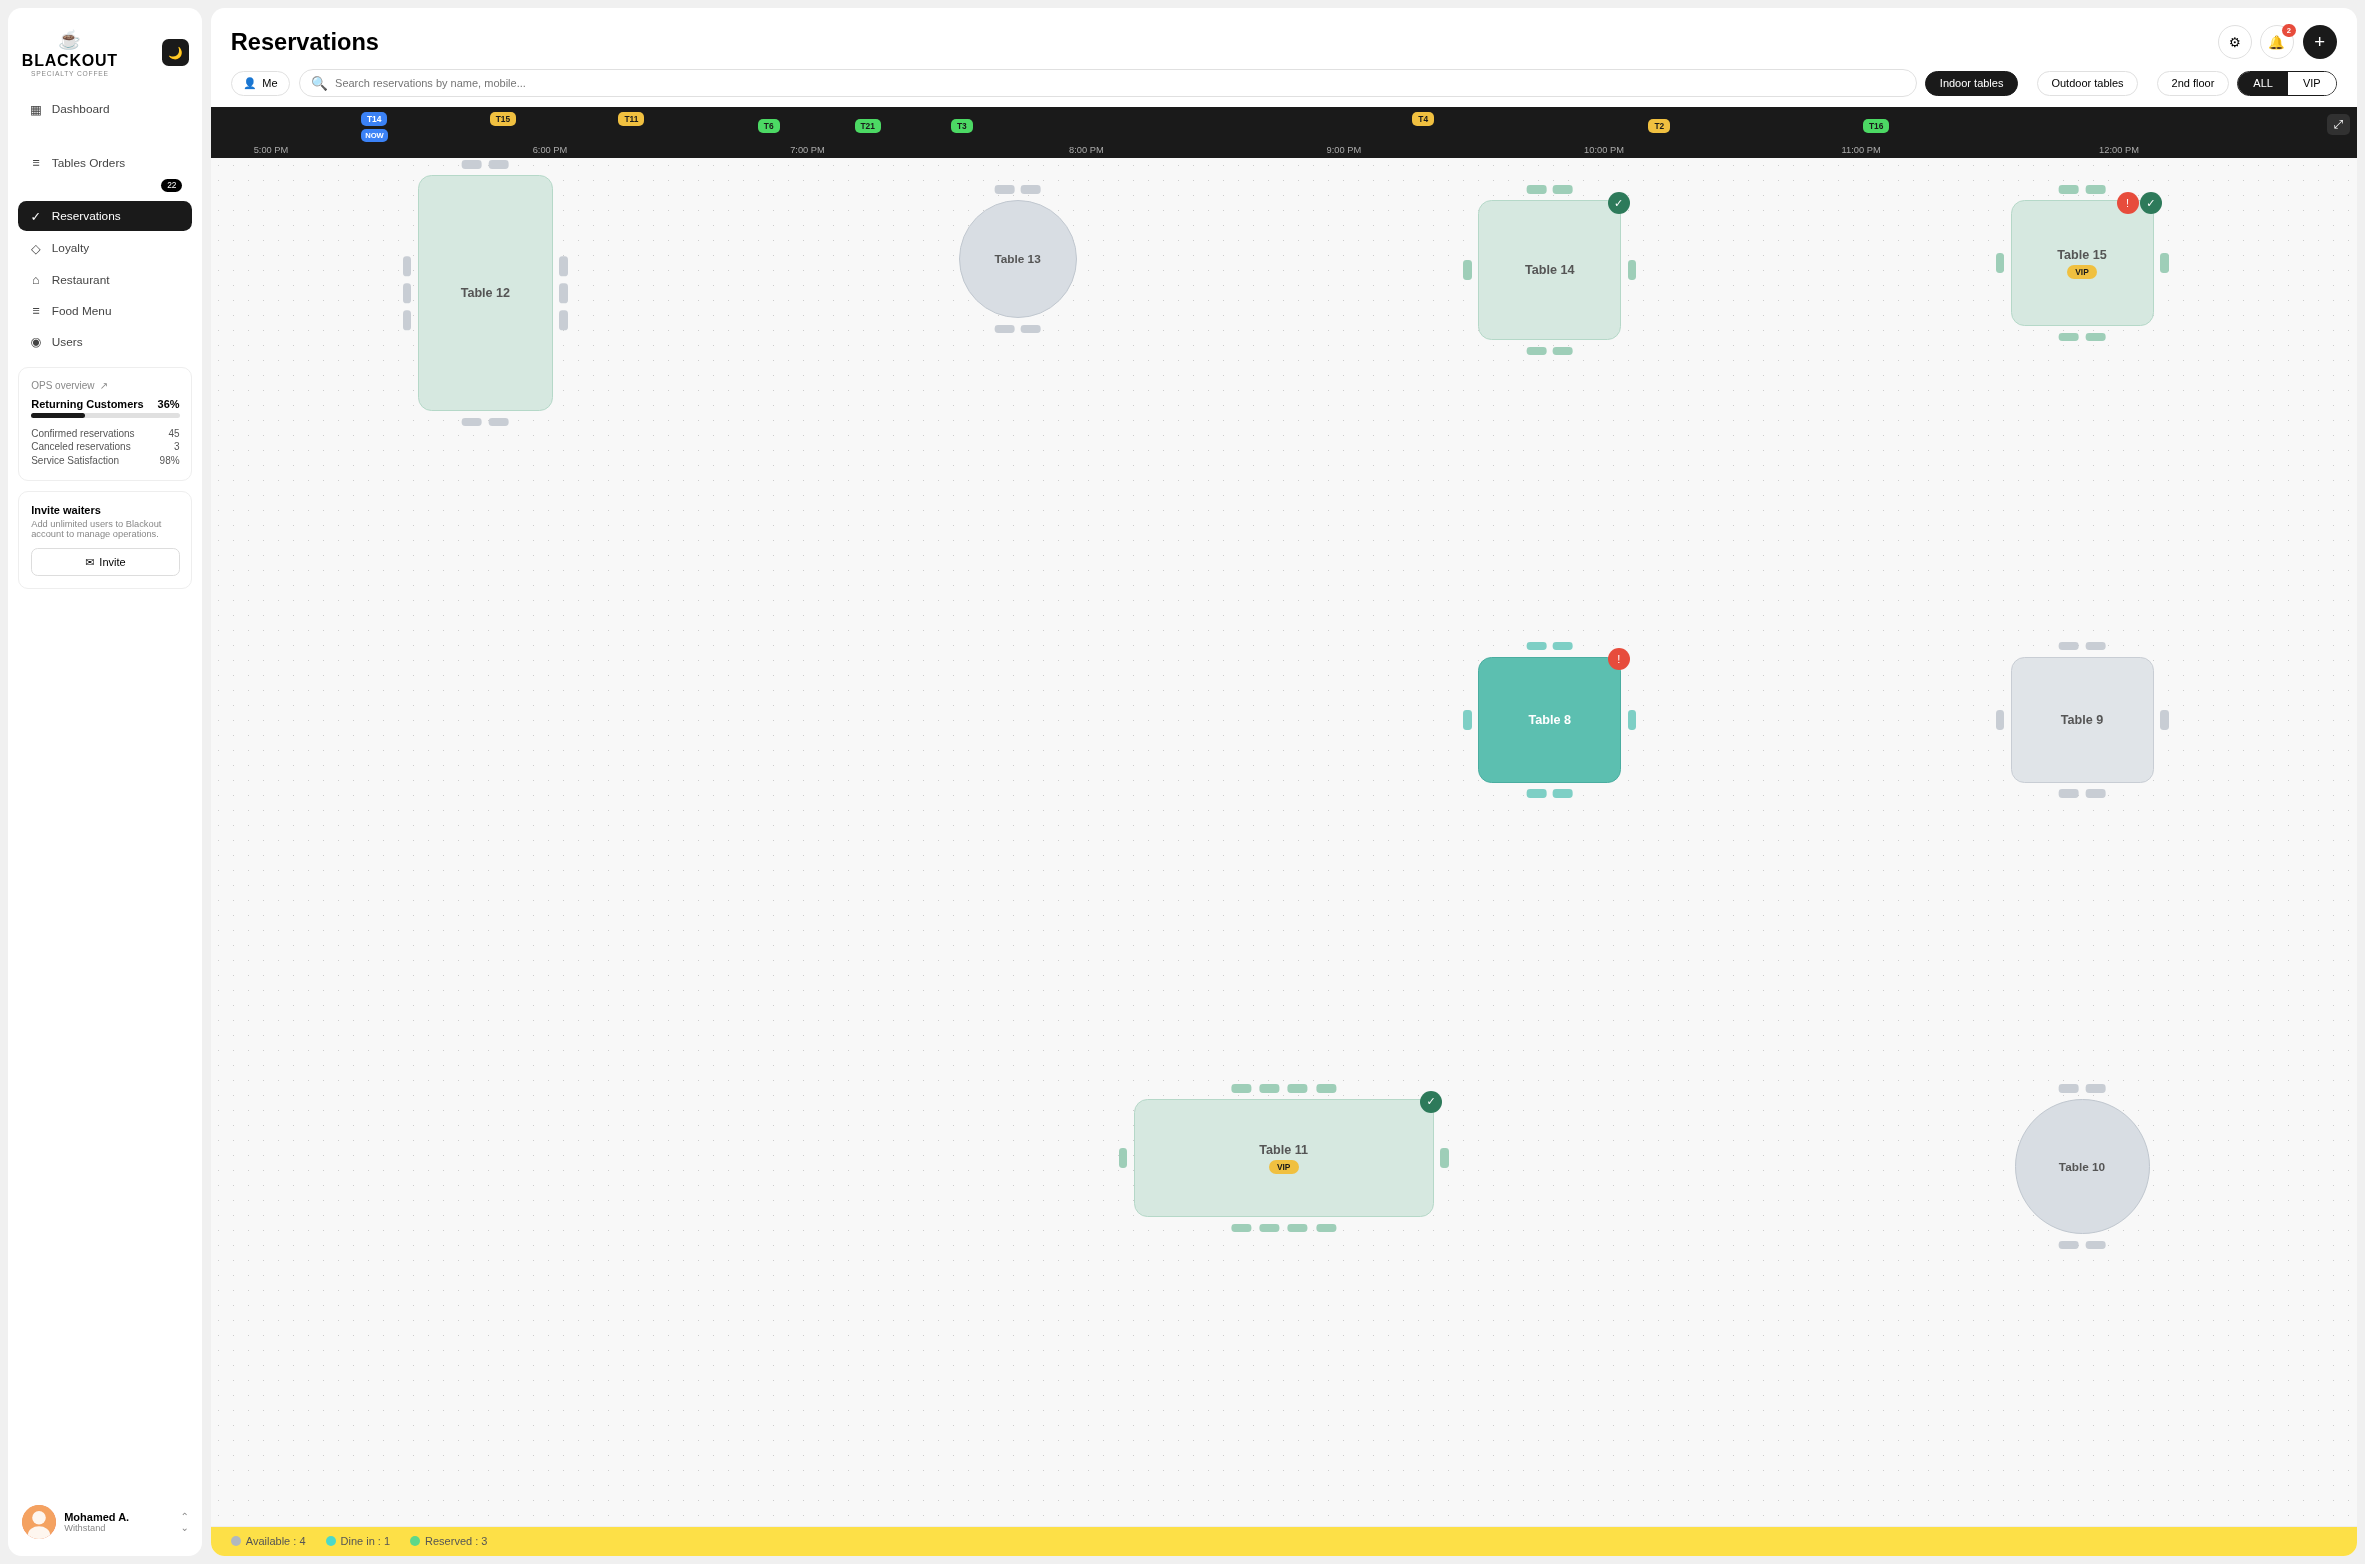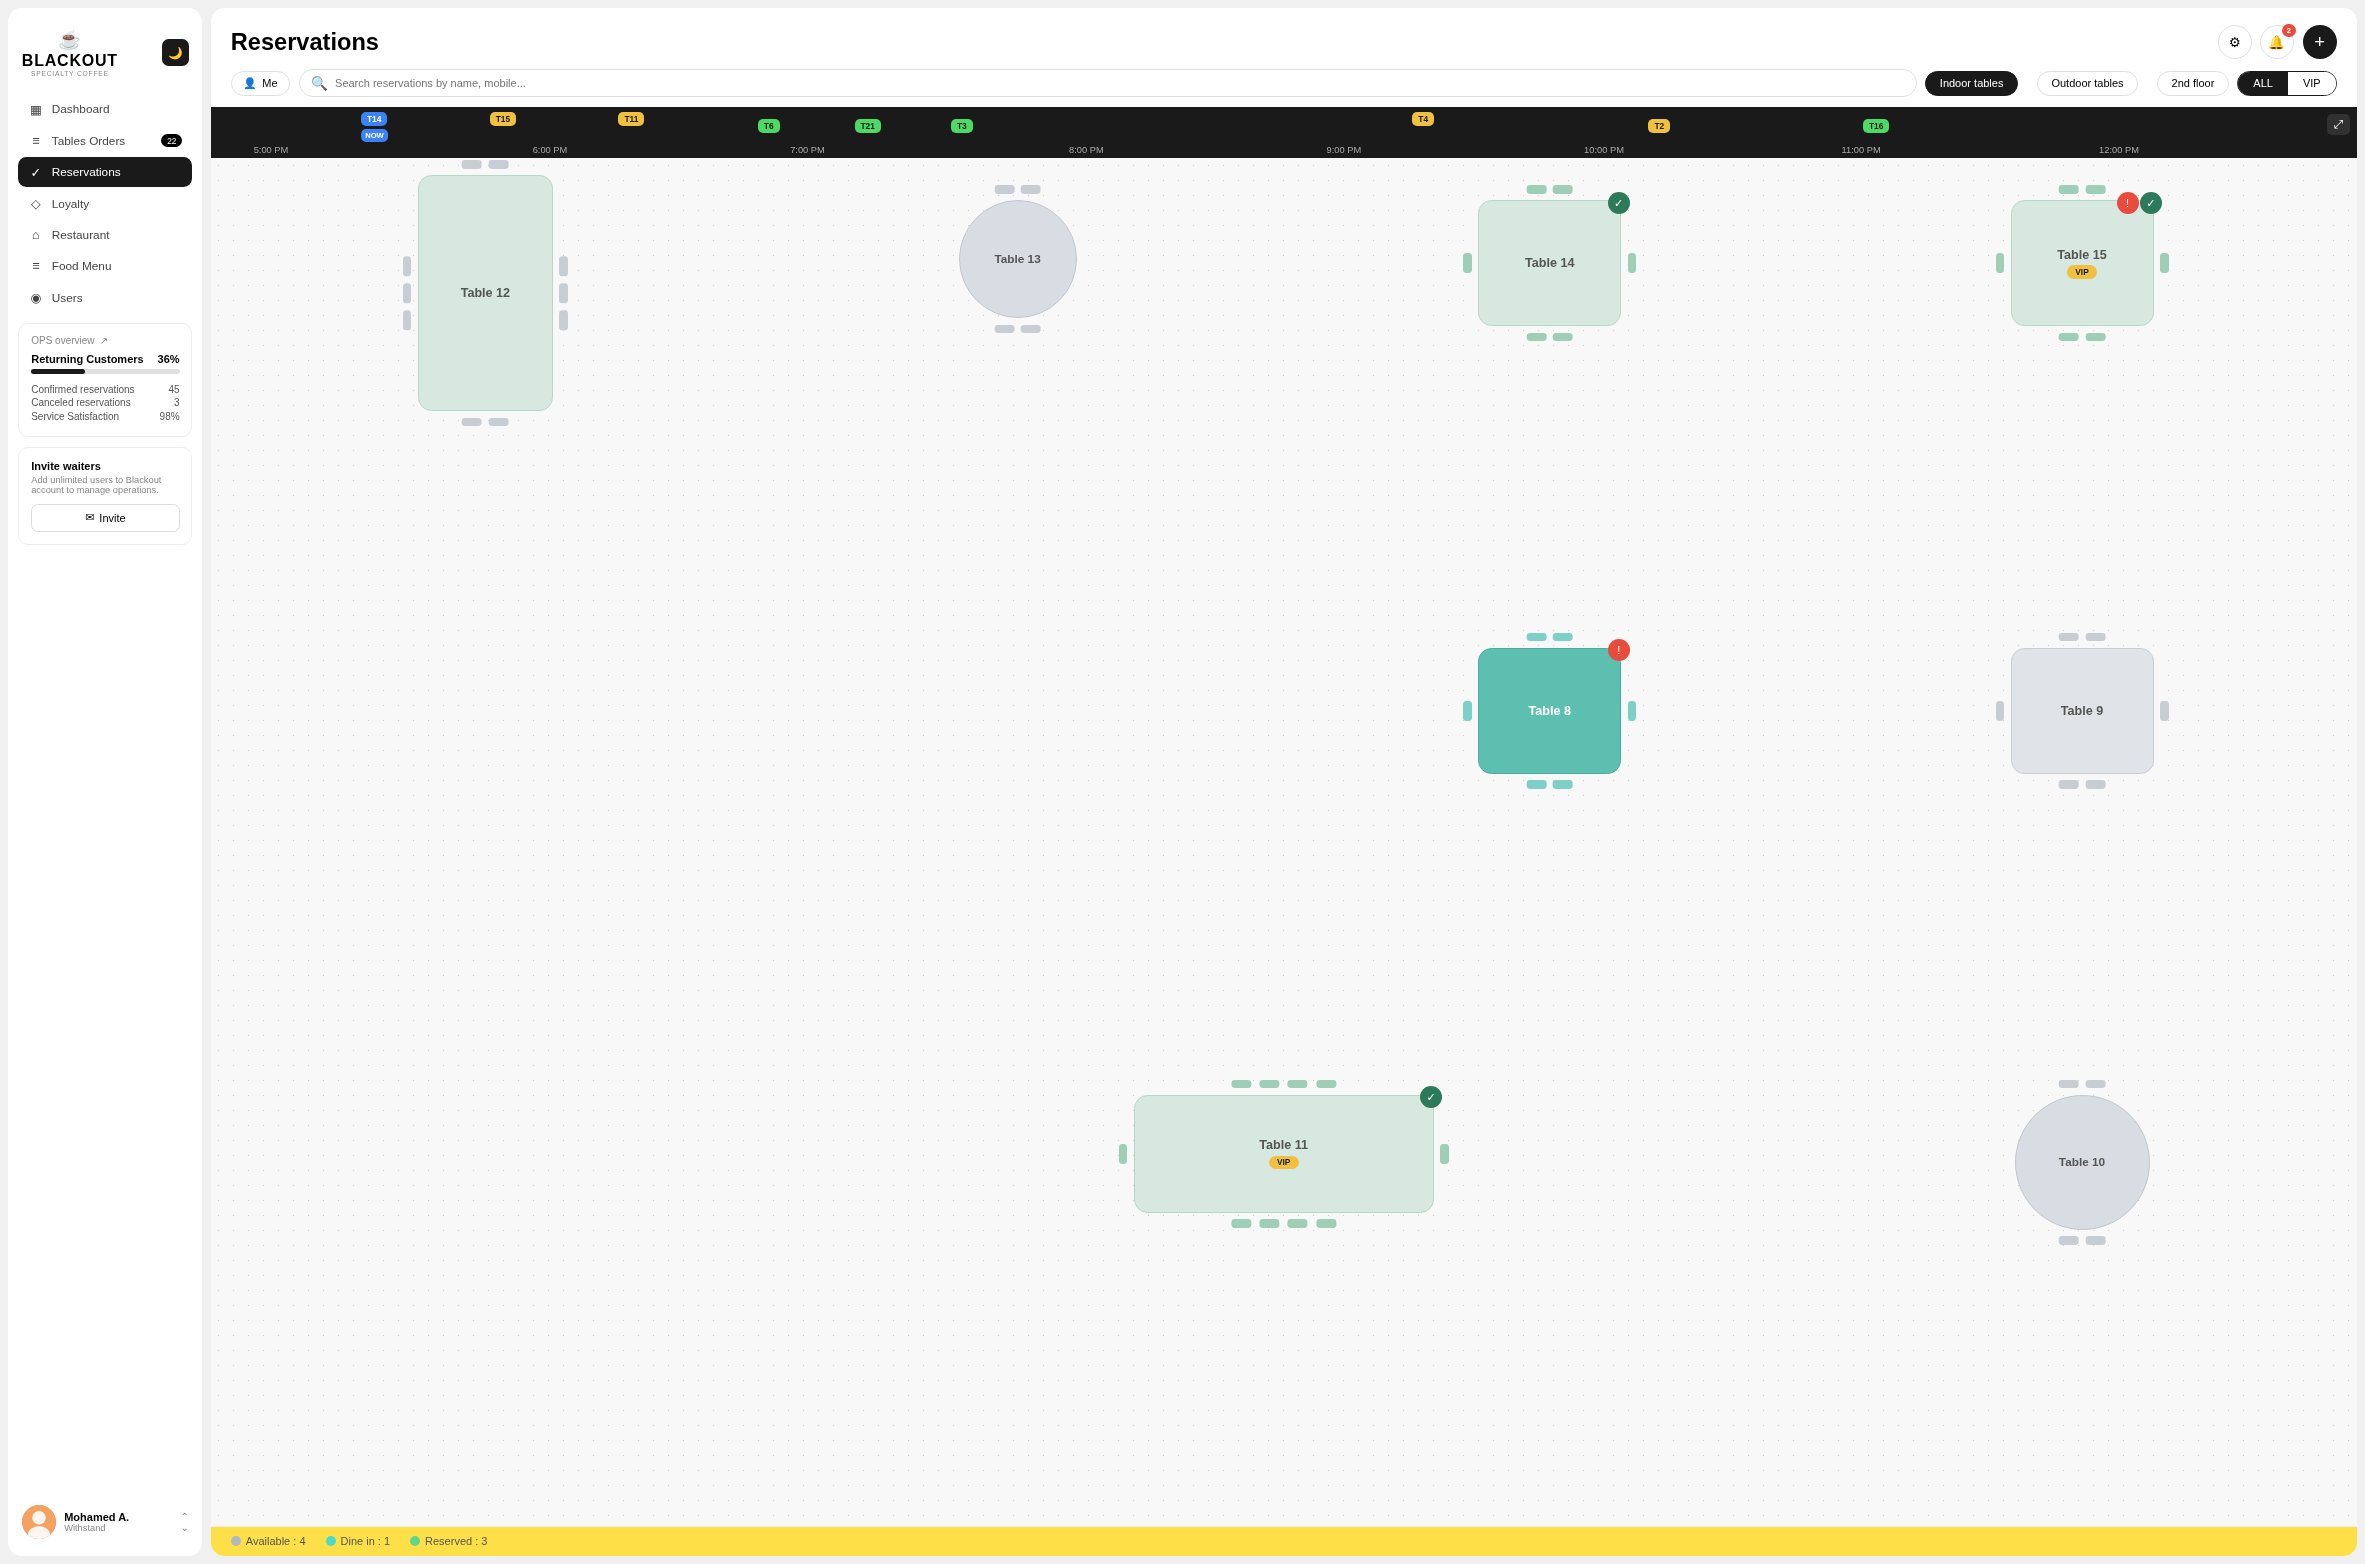--- a/index.html
+++ b/index.html
@@ -13,21 +13,21 @@
     .logo-text { display: flex; flex-direction: column; align-items: center; }
     .logo-icon { font-size: 18.5px; margin-bottom: 1.7px; }
     .logo-brand { font-weight: 800; font-size: 16px; letter-spacing: 0.8px; }
     .logo-sub { font-size: 6.7px; color: #888; letter-spacing: 0.8px; }
     .dark-toggle { background: #1a1a1a; border-radius: 6.7px; width: 27px; height: 27px; display: flex; align-items: center; justify-content: center; color: #fff; font-size: 11.8px; cursor: pointer; }
 
     .nav-section { display: flex; flex-direction: column; gap: 1.7px; }
     .nav-item { display: flex; align-items: center; gap: 8.4px; padding: 7.6px 10px; border-radius: 8.4px; cursor: pointer; font-size: 11.8px; color: #444; }
     .nav-item.active { background: #1a1a1a; color: #fff; }
     .nav-item .icon { font-size: 12.6px; width: 15px; text-align: center; }
-    .nav-badge { background: #000000; color: #fff; font-size: 8.4px; font-weight: 400; padding: 1.7px 5.9px; border-radius: 17px; margin-left: auto; }
+    .nav-badge { background: #000000; color: #fff; font-size: 8.4px; font-weight: 400; padding: 1.7px 5.9px; border-radius: 17px; margin-left: auto; margin-top: 45px; }
 
     .stats-card { background: #fff; border-radius: 10px; border: 0.8px solid #eee; padding: 11.8px; margin-top: 6.7px; }
     .stats-title { font-size: 10px; color: #888; display: flex; align-items: center; gap: 3.4px; margin-bottom: 6.7px; }
     .stats-row { display: flex; justify-content: space-between; align-items: center; margin-bottom: 3.4px; }
     .stats-label { font-size: 11px; font-weight: 600; }
     .stats-pct { font-size: 11px; font-weight: 600; }
     .progress-bar { width: 100%; height: 5px; background: #e0e0e0; border-radius: 2.5px; margin-bottom: 10px; }
     .progress-fill { height: 100%; background: #1a1a1a; border-radius: 2.5px; }
     .stat-line { display: flex; justify-content: space-between; font-size: 10px; color: #555; margin-bottom: 2.5px; }
     .stat-val { font-weight: 500; }
@@ -327,21 +327,21 @@
           <div style="position:absolute; bottom:-15px; left:50%; transform:translateX(-50%); display:flex; gap:6.7px;">
             <div class="chair v" style="background:#9eceb8;"></div>
             <div class="chair v" style="background:#9eceb8;"></div>
           </div>
           <div style="position:absolute; left:-15px; top:50%; transform:translateY(-50%); display:flex; flex-direction:column; gap:6.7px;">
             <div class="chair h" style="background:#9eceb8;"></div>
           </div>
           <div style="position:absolute; right:-15px; top:50%; transform:translateY(-50%); display:flex; flex-direction:column; gap:6.7px;">
             <div class="chair h" style="background:#9eceb8;"></div>
           </div>
-          <div class="table-rect available" style="width:143px; height:126px;align-items:center;">
+          <div class="table-rect available" style="width:143px; height:140px;align-items:center;">
             <span>Table 14</span>
           </div>
         </div>
       </div>
 
       <div style="grid-column:4; grid-row:1; position:relative; z-index:1; display:flex; align-items:center; justify-content:center; padding:25px 17px;">
         <div style="position:relative;">
           <div class="table-check">✓</div>
           <div class="table-alert">!</div>
           <div style="position:absolute; top:-15px; left:50%; transform:translateX(-50%); display:flex; gap:6.7px;">

